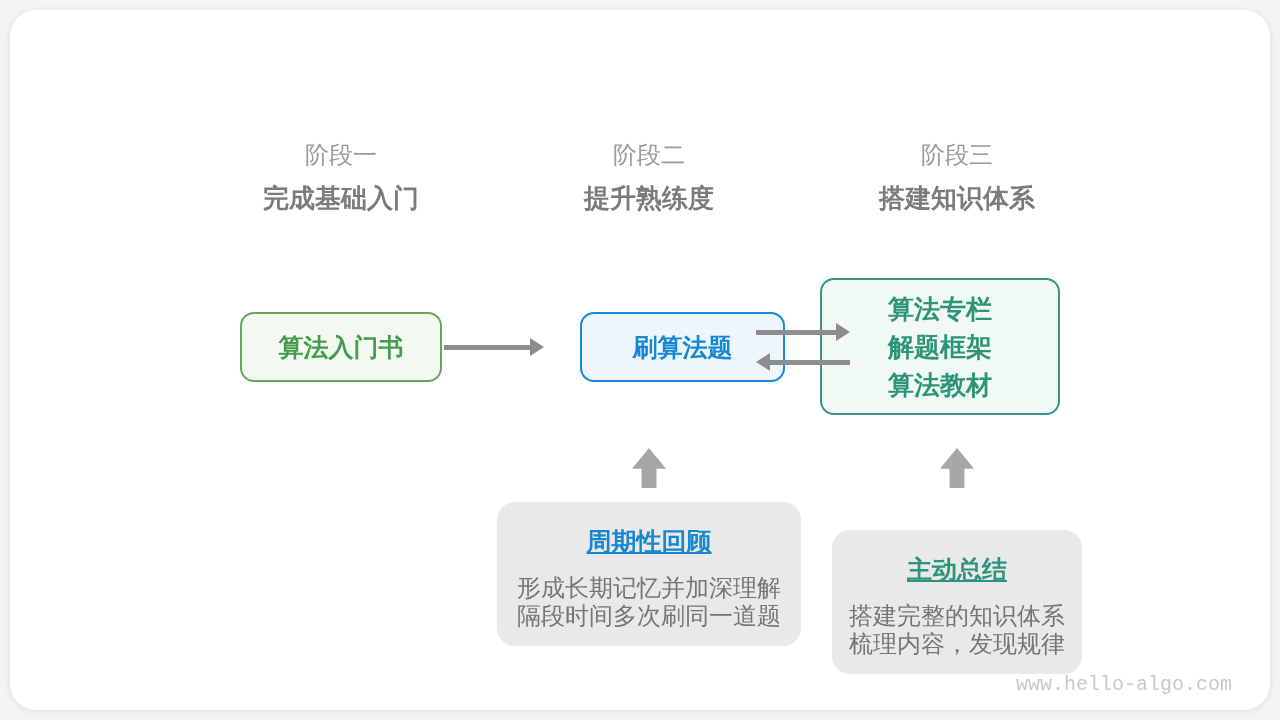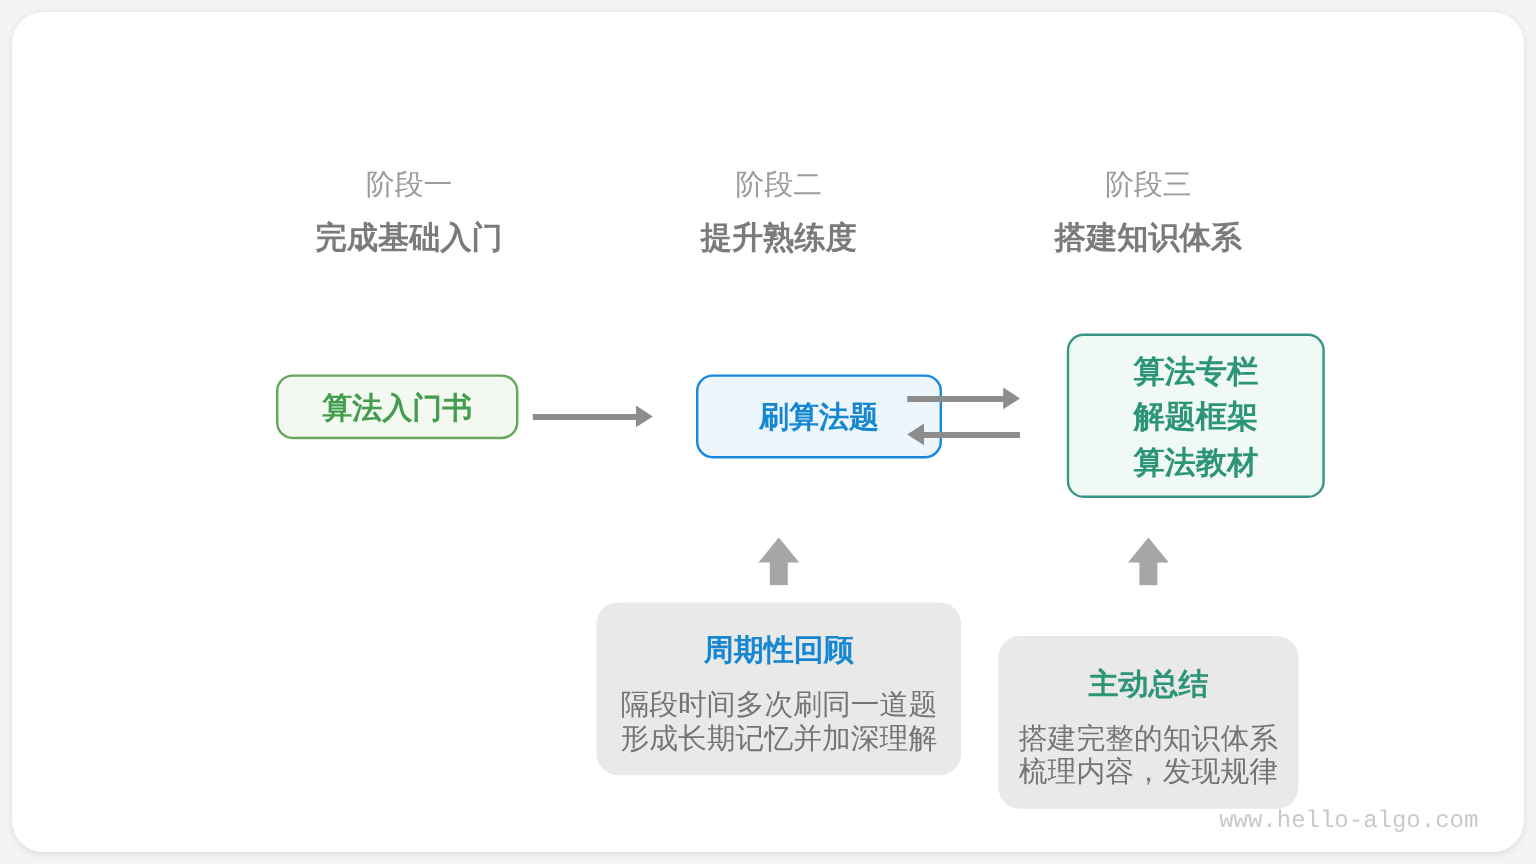--- a/index.html
+++ b/index.html
@@ -54,21 +54,21 @@
     background: var(--block-arrow, #a6a6a6);
     clip-path: polygon(50% 0%, 100% 52%, 72% 52%, 72% 100%, 28% 100%, 28% 52%, 0% 52%);
   }
 
   
   .note {
     background: var(--note-bg, #e9e9e9);
     border-radius: 18px;
     text-align: center;
   }
-  .note-title { font-size: 25px; font-weight: bold; margin-top: 23px; }
+  .note-title { font-size: 25px; font-weight: bold; margin-top: 23px; text-decoration: underline; }
   .note-title.blue { color: var(--blue-text, #1787d2); }
   .note-title.teal { color: var(--teal-text, #2d9577); }
   .note-body { margin-top: 16px; font-size: 24px; line-height: 28px; color: var(--note-body, #757575); }
 
   .watermark {
     font-family: Liberation Mono, monospace;
     font-size: 20px;
     color: var(--watermark, #c9c9c9);
     white-space: nowrap;
   }
@@ -84,29 +84,29 @@
   </div>
   <div class="stage abs" style="left:639px; top:130px;">
     <div class="stage-label">阶段二</div>
     <div class="stage-subtitle">提升熟练度</div>
   </div>
   <div class="stage abs" style="left:947px; top:130px;">
     <div class="stage-label">阶段三</div>
     <div class="stage-subtitle">搭建知识体系</div>
   </div>
 
-  <div class="node node-green abs" style="left:220px; top:302px; width:202px; height:54px;">
+  <div class="node node-green abs" style="left:230px; top:302px; width:202px; height:70px;">
     <div class="node-line">算法入门书</div>
   </div>
 
   <div class="node node-blue abs" style="left:538px; top:302px; width:205px; height:70px;">
     <div class="node-line">刷算法题</div>
   </div>
 
-  <div class="node node-teal abs" style="left:879px; top:268px; width:215px; height:137px;">
+  <div class="node node-teal abs" style="left:810px; top:268px; width:240px; height:137px;">
     <div class="node-line">算法专栏</div>
     <div class="node-line">解题框架</div>
     <div class="node-line">算法教材</div>
   </div>
 
   <div class="h-arrow to-right abs" style="left:434px; top:328px; width:100px;">
     <div class="shaft"></div>
     <div class="head"></div>
   </div>
   <div class="h-arrow to-right abs" style="left:746px; top:313px; width:94px;">
@@ -117,22 +117,22 @@
     <div class="shaft"></div>
     <div class="head"></div>
   </div>
 
   <div class="up-arrow abs" style="left:622px; top:438px;"></div>
   <div class="up-arrow abs" style="left:930px; top:438px;"></div>
 
   <div class="note abs" style="left:487px; top:492px; width:304px; height:144px;">
     <div class="note-title blue">周期性回顾</div>
     <div class="note-body">
+      <div>形成长期记忆并加深理解</div>
       <div>隔段时间多次刷同一道题</div>
-      <div>形成长期记忆并加深理解</div>
     </div>
   </div>
 
   <div class="note abs" style="left:822px; top:520px; width:250px; height:144px;">
     <div class="note-title teal">主动总结</div>
     <div class="note-body">
       <div>搭建完整的知识体系</div>
       <div>梳理内容，发现规律</div>
     </div>
   </div>

